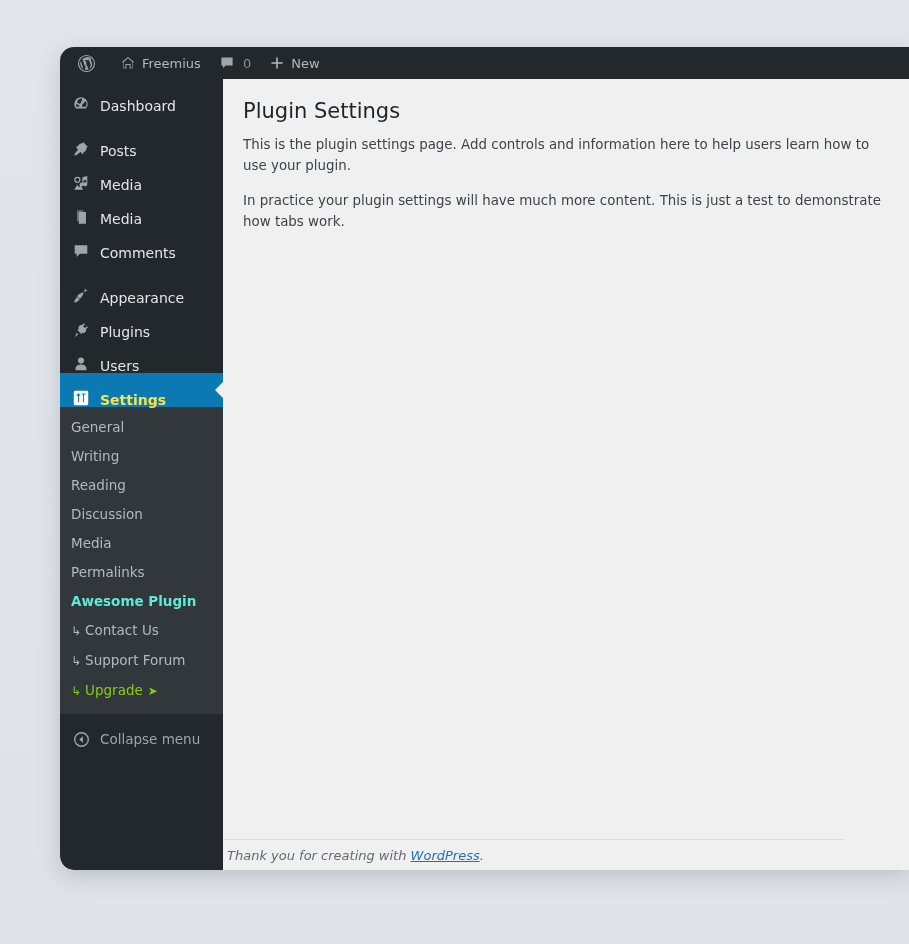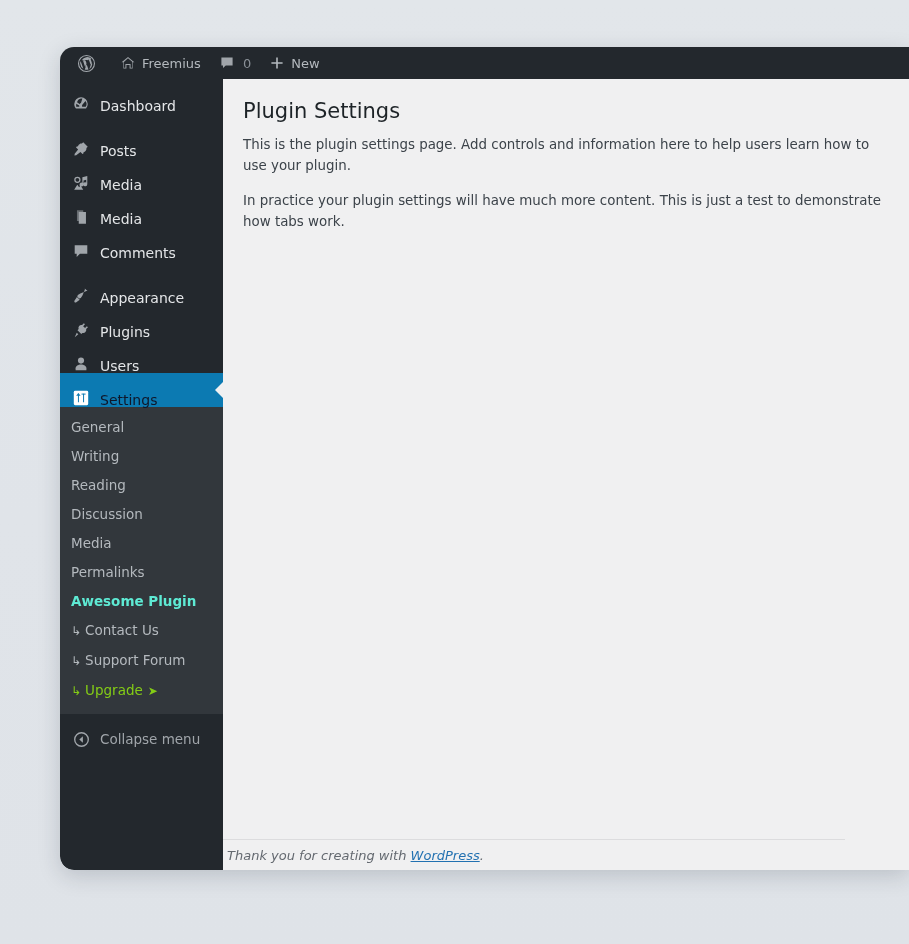--- a/index.html
+++ b/index.html
@@ -90,21 +90,21 @@
   .menu-top .m-ico svg { display: block; }
   .menu-top .m-label { color: #e4e6e8; }
 
   .menu-sep { height: 11px; }
 
   .menu-top.current {
     background: #0c7ab2;
     color: #fff;
   }
   .menu-top.current .m-ico { color: #fff; }
-  .menu-top.current .m-label { color: #0f172a; font-weight: 400; }
+  .menu-top.current .m-label { color: #fde047; font-weight: 700; }
   .menu-top.current::after {
     content: "";
     position: absolute;
     right: 0;
     top: 50%;
     margin-top: -8px;
     border-style: solid;
     border-width: 8px 8px 8px 0;
     border-color: transparent #f0f0f1 transparent transparent;
   }

